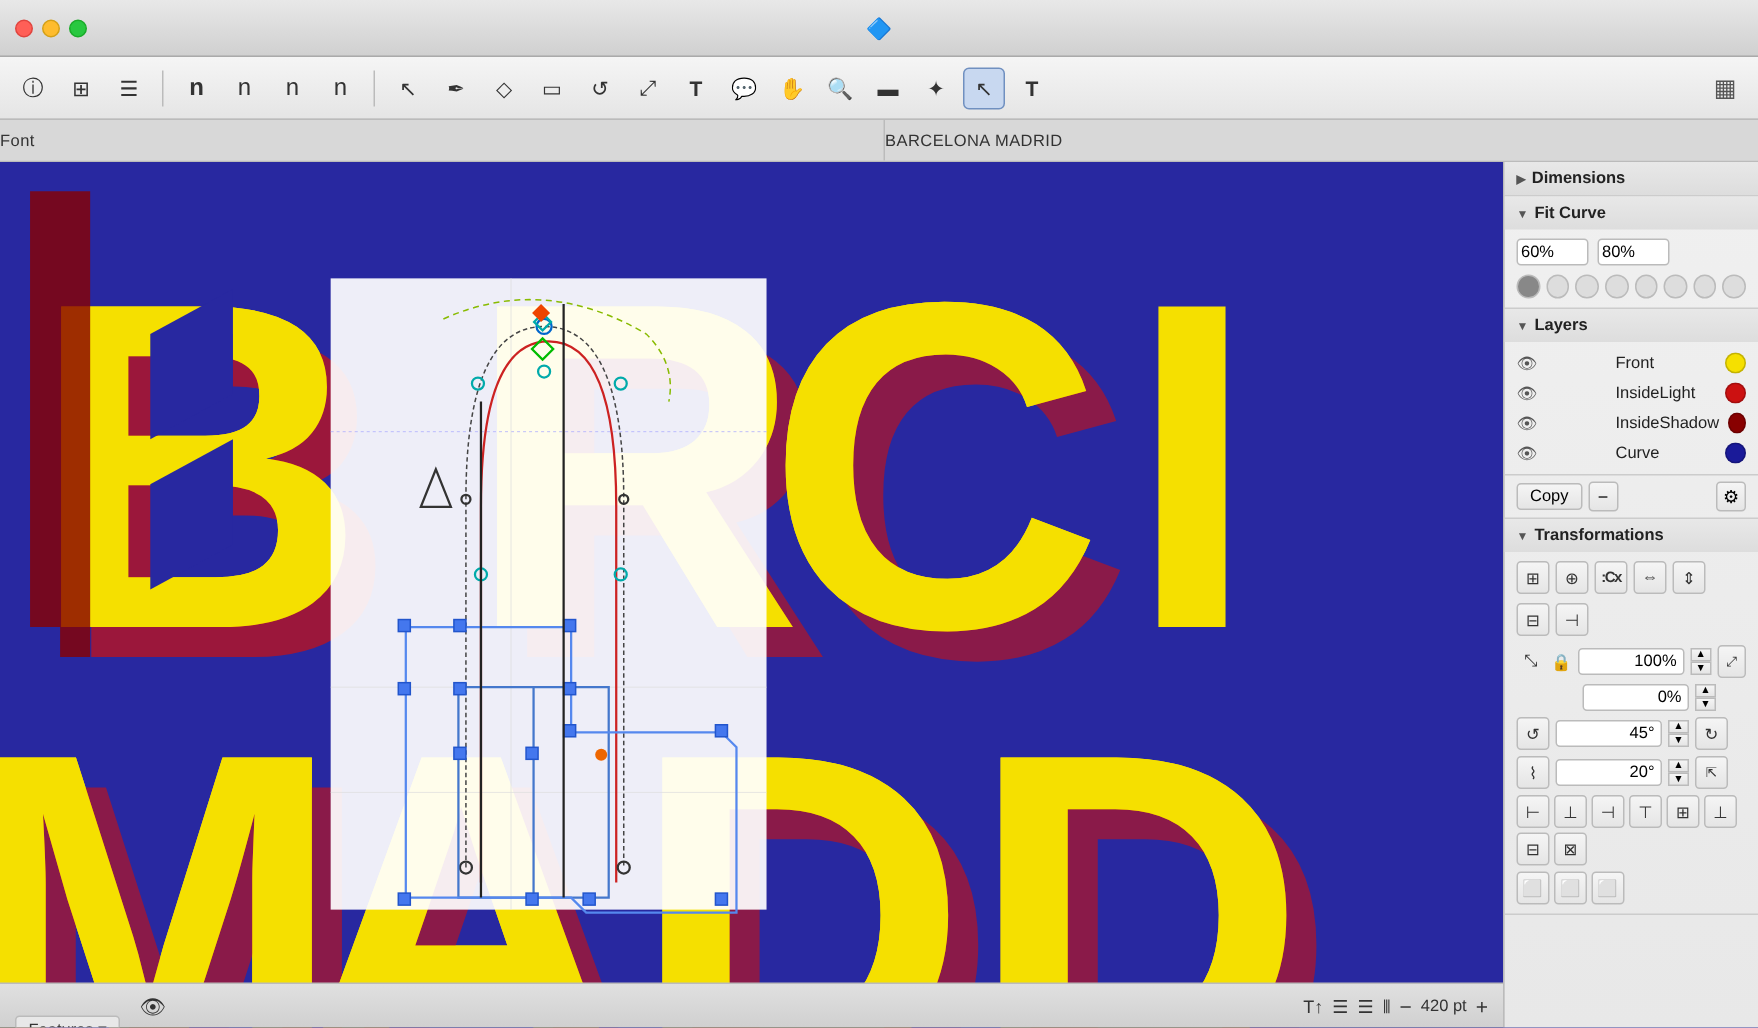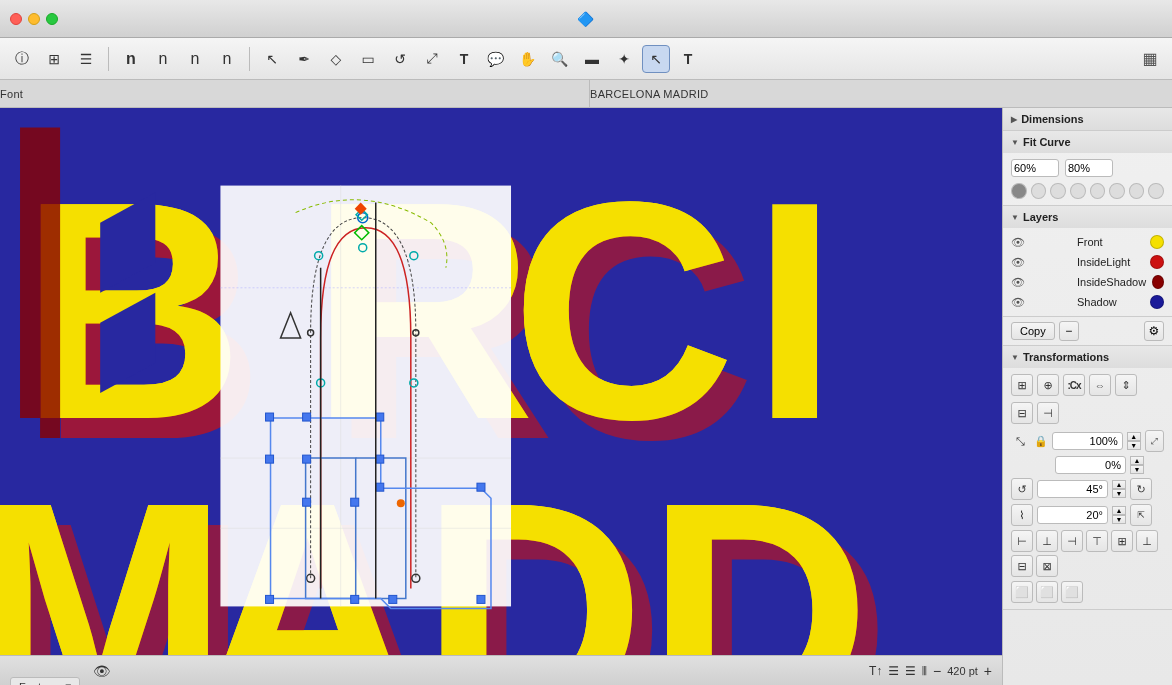--- a/index.html
+++ b/index.html
@@ -555,21 +555,21 @@
           <div class="layer-name">InsideLight</div>
           <div class="layer-color" style="background:#cc1111;"></div>
         </div>
         <div class="layer-row">
           <div class="layer-eye">👁</div>
           <div class="layer-name">InsideShadow</div>
           <div class="layer-color" style="background:#880000;"></div>
         </div>
         <div class="layer-row">
           <div class="layer-eye">👁</div>
-          <div class="layer-name">Shadow</div>
+          <div class="layer-name">Curve</div>
           <div class="layer-color" style="background:#1a1a99;"></div>
         </div>
       </div>
       <div class="layer-actions">
         <div class="action-btn">Copy</div>
         <div class="action-btn-icon">−</div>
         <div class="action-btn-icon action-gear">⚙</div>
       </div>
     </div>
 

